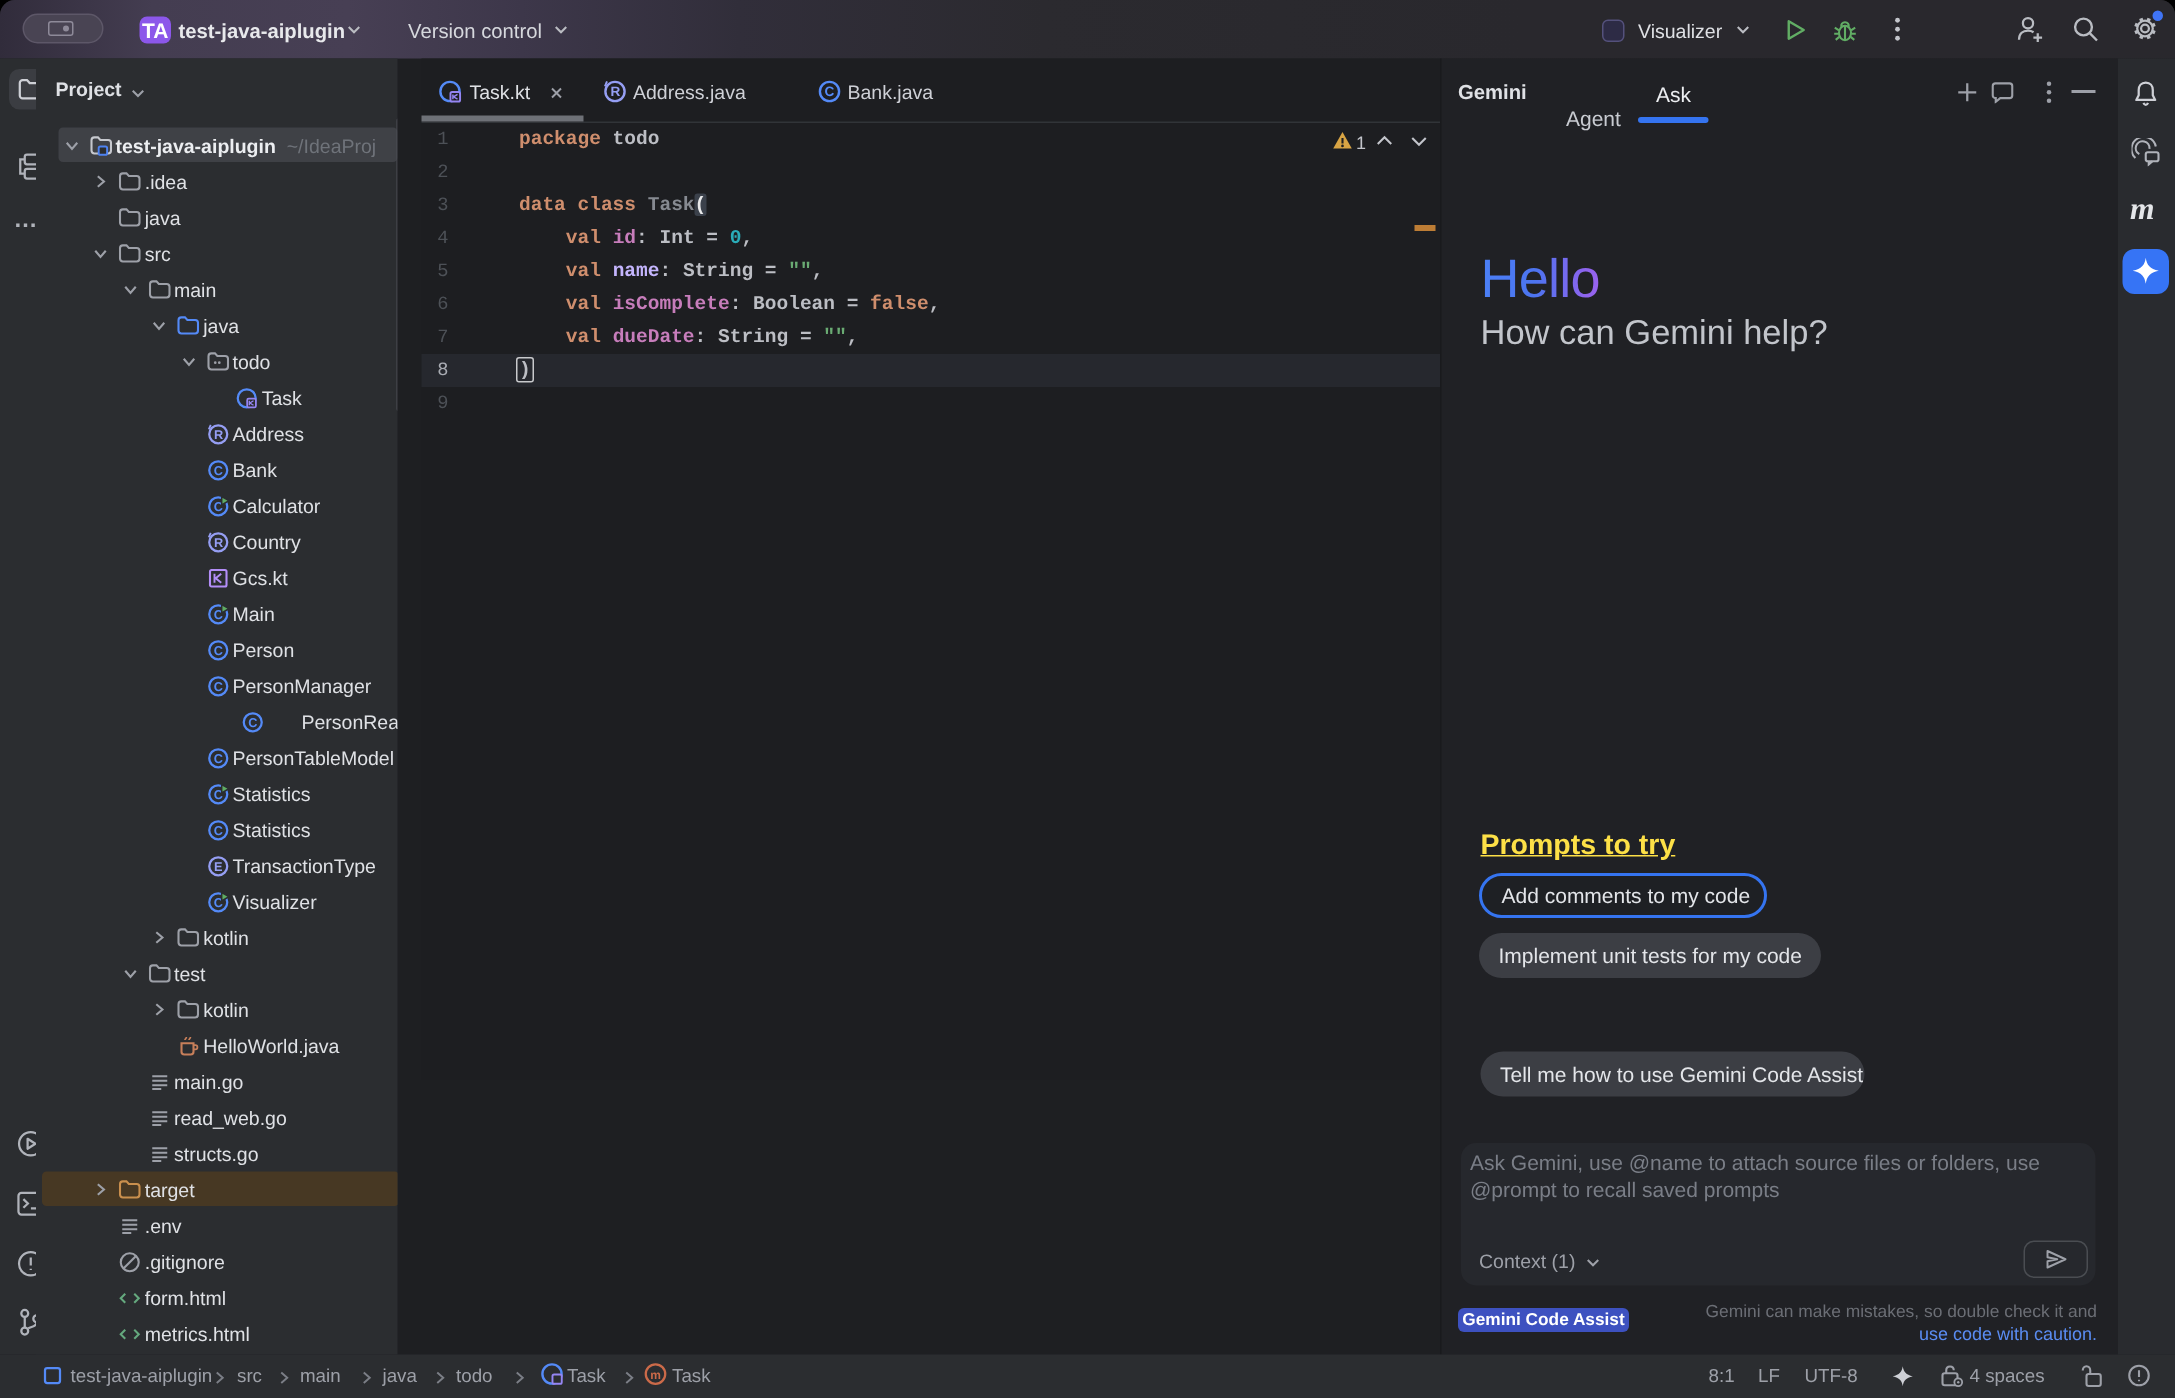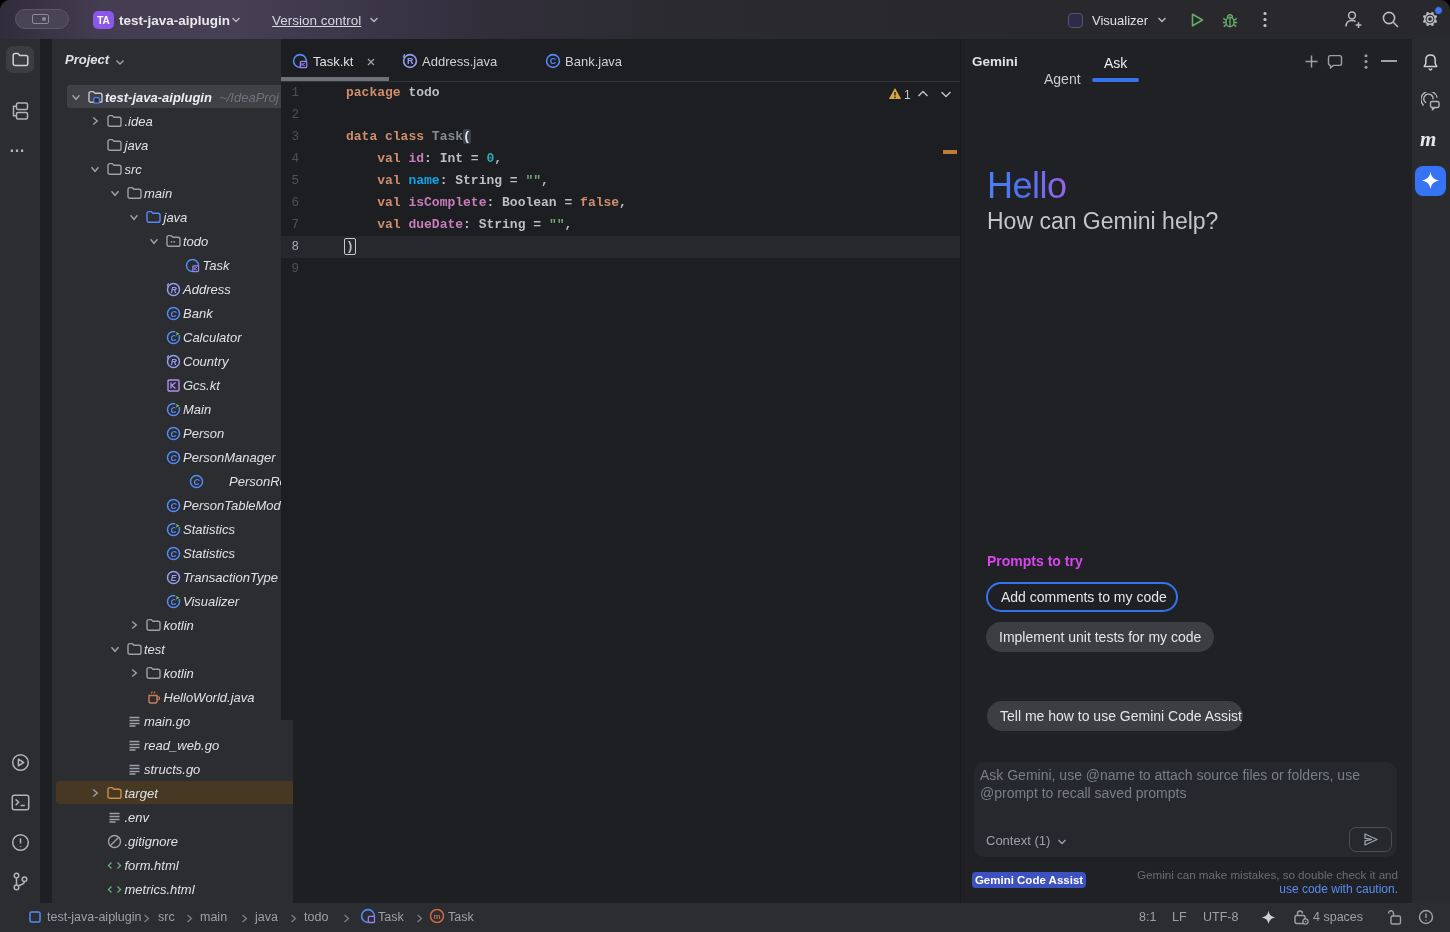--- a/index.html
+++ b/index.html
@@ -5,21 +5,21 @@
   html,body{margin:0;padding:0;background:#000;}
   #root{position:relative;width:1450px;height:932px;overflow:hidden;border-radius:10px 10px 0 0;
         font-family:"Liberation Sans",sans-serif;background:#1e1f22;}
   .abs{position:absolute;}
   
   #titlebar{left:0;top:0;width:1450px;height:39px;
     background:linear-gradient(90deg,#312c3b 0%,#443d51 7%,#473f54 16%,#3d374a 24%,#312e3a 34%,#2b2a2f 48%,#29282d 70%,#29282d 100%);}
   
   #leftstrip{left:0;top:39px;width:40px;height:864px;background:#2b2d30;}
   
-  #project{left:52px;top:39px;width:241px;height:864px;background:#2b2d30;overflow:hidden;font-style:italic;}
+  #project{left:24px;top:39px;width:241px;height:864px;background:#2b2d30;overflow:hidden;}
   .trow{position:absolute;height:24px;display:flex;align-items:center;gap:0;
         font-size:13px;color:#dfe1e5;white-space:nowrap;}
   .chev{width:24px;height:24px;display:flex;align-items:center;justify-content:center;flex:none;}
   .tic{width:17.5px;height:24px;display:flex;align-items:center;justify-content:flex-start;flex:none;}
   .tlabel{padding-left:0px;}
   
   #editor{left:281px;top:39px;width:679px;height:681px;background:#1d1e21;}
   .mono{font-family:"Liberation Mono",monospace;}
   
   #gemini{left:960px;top:39px;width:452px;height:864px;background:#202125;border-left:1px solid #191a1d;box-sizing:border-box;}
@@ -33,26 +33,26 @@
 </style>
 </head>
 <body>
 <div id="root">
 
   <div class="abs" id="titlebar">
     <div class="abs" style="left:15px;top:9px;width:54px;height:20px;border-radius:10px;background:#494453;border:1px solid #5d5768;box-sizing:border-box;">
       <div class="abs" style="left:16px;top:4px;width:17px;height:10px;border:1.5px solid #8e8a99;border-radius:2px;box-sizing:border-box;"></div>
       <div class="abs" style="left:26px;top:7px;width:4px;height:4px;border-radius:50%;background:#8e8a99;"></div>
     </div>
-    <div class="abs" style="left:93px;top:11px;width:21px;height:18px;border-radius:5px;background:#8c57ea;color:#fff;font-size:10px;font-weight:bold;display:flex;align-items:center;justify-content:center;">TA</div>
+    <div class="abs" style="left:93px;top:11px;width:21px;height:18px;border-radius:5px;background:#8c57ea;color:#fff;font-size:14px;font-weight:bold;display:flex;align-items:center;justify-content:center;">TA</div>
     <div class="abs" style="left:119px;top:13px;font-size:13.5px;font-weight:bold;color:#e8e9ec;">test-java-aiplugin</div>
     <svg class="abs" style="left:231px;top:16px" width="10" height="8" viewBox="0 0 10 8">
         <path d="M1.5 2 L5 5.5 L8.5 2" stroke="#b9bbc1" stroke-width="1.4" fill="none"></path>
       </svg>
-    <div class="abs" style="left:272px;top:13px;font-size:13.5px;color:#d6d8dd;text-decoration:underline;">Version control</div>
+    <div class="abs" style="left:272px;top:13px;font-size:13.5px;color:#d6d8dd;">Version control</div>
     <svg class="abs" style="left:369px;top:16px" width="10" height="8" viewBox="0 0 10 8">
         <path d="M1.5 2 L5 5.5 L8.5 2" stroke="#b9bbc1" stroke-width="1.4" fill="none"></path>
       </svg>
 
     <div class="abs" style="left:1068px;top:13px;width:15px;height:15px;border-radius:4px;background:#2d2b45;border:1px solid #54517c;box-sizing:border-box;"></div>
     <div class="abs" style="left:1092px;top:13px;font-size:13px;color:#dfe1e5;">Visualizer</div>
     <svg class="abs" style="left:1157px;top:16px" width="10" height="8" viewBox="0 0 10 8">
         <path d="M1.5 2 L5 5.5 L8.5 2" stroke="#b9bbc1" stroke-width="1.4" fill="none"></path>
       </svg>
     <svg class="abs" style="left:1189px;top:11px" width="17" height="18" viewBox="0 0 17 18">
@@ -590,21 +590,21 @@
           <div class="abs mono" style="left:0;top:175px;width:18px;text-align:right;font-size:12.5px;line-height:22px;color:#4d5157;left:0px;width:18px;">7</div>
           <div class="abs mono" style="left:0;top:197px;width:18px;text-align:right;font-size:12.5px;line-height:22px;color:#a8abb2;left:0px;width:18px;">8</div>
           <div class="abs mono" style="left:0;top:219px;width:18px;text-align:right;font-size:12.5px;line-height:22px;color:#4d5157;left:0px;width:18px;">9</div>
         </div>
       </div>
 
     <div id="code">
         <div class="abs mono" style="left:65px;top:43px;font-size:13px;line-height:22px;font-weight:bold;color:#bcbec4;white-space:pre;"><span style="color:#cf8e6d">package</span> todo</div>
         <div class="abs mono" style="left:65px;top:87px;font-size:13px;line-height:22px;font-weight:bold;color:#bcbec4;white-space:pre;"><span style="color:#cf8e6d">data class</span> <span style="color:#868a91">Task</span><span style="color:#e8e9ea;background:#3b414b;border-radius:2px;">(</span></div>
         <div class="abs mono" style="left:65px;top:109px;font-size:13px;line-height:22px;font-weight:bold;color:#bcbec4;white-space:pre;">    <span style="color:#cf8e6d">val</span> <span style="color:#c77dbb">id</span>: Int = <span style="color:#2aacb8">0</span>,</div>
-        <div class="abs mono" style="left:65px;top:131px;font-size:13px;line-height:22px;font-weight:bold;color:#bcbec4;white-space:pre;">    <span style="color:#cf8e6d">val</span> <span style="color:#0ea5e9">name</span>: String = <span style="color:#6aab73">""</span>,</div>
+        <div class="abs mono" style="left:65px;top:131px;font-size:13px;line-height:22px;font-weight:bold;color:#bcbec4;white-space:pre;">    <span style="color:#cf8e6d">val</span> <span style="color:#c4b5fd">name</span>: String = <span style="color:#6aab73">""</span>,</div>
         <div class="abs mono" style="left:65px;top:153px;font-size:13px;line-height:22px;font-weight:bold;color:#bcbec4;white-space:pre;">    <span style="color:#cf8e6d">val</span> <span style="color:#c77dbb">isComplete</span>: Boolean = <span style="color:#cf8e6d">false</span>,</div>
         <div class="abs mono" style="left:65px;top:175px;font-size:13px;line-height:22px;font-weight:bold;color:#bcbec4;white-space:pre;">    <span style="color:#cf8e6d">val</span> <span style="color:#c77dbb">dueDate</span>: String = <span style="color:#6aab73">""</span>,</div>
         <div class="abs mono" style="left:65px;top:197px;font-size:13px;line-height:22px;font-weight:bold;color:#bcbec4;white-space:pre;"><span style="border:1.5px solid #c8c9cc;border-radius:2px;padding:0 1px;margin-left:-2px;">)</span></div>
       </div>
 
     <svg class="abs" style="left:607px;top:48px" width="14" height="13" viewBox="0 0 14 13">
         <path d="M7 1 L13.2 12 L0.8 12 Z" fill="#d8a444" stroke="none"></path>
         <path d="M7 5 L7 8.6" stroke="#1e1f22" stroke-width="1.4"></path>
         <circle cx="7" cy="10.3" r="0.9" fill="#1e1f22"></circle>
       </svg>
@@ -636,21 +636,21 @@
           <circle cx="7" cy="2.8" r="1.5"></circle>
           <circle cx="7" cy="8.5" r="1.5"></circle>
           <circle cx="7" cy="14.2" r="1.5"></circle>
         </g>
       </svg>
     <div class="abs" style="left:420px;top:21px;width:16px;height:2px;background:#9da0a8;"></div>
 
     <div class="abs" style="left:26px;top:128px;font-size:36px;letter-spacing:-0.5px;line-height:38px;background:linear-gradient(90deg,#4b80f6 0%,#4c74f0 45%,#8e64ee 88%,#9a63ef 100%);-webkit-background-clip:text;background-clip:text;color:transparent;">Hello</div>
     <div class="abs" style="left:26px;top:170px;font-size:23px;line-height:24px;color:#c2c5cb;">How can Gemini help?</div>
 
-    <div class="abs" style="left:26px;top:514px;font-size:14px;font-weight:bold;color:#d946ef;">Prompts to try</div>
+    <div class="abs" style="left:26px;top:514px;font-size:19px;font-weight:bold;color:#fde047;text-decoration:underline;">Prompts to try</div>
     <div class="chip" style="left:25px;top:543px;width:192px;background:#1e2024;border:2px solid #3574f0;">Add comments to my code</div>
     <div class="chip" style="left:25px;top:583px;width:228px;">Implement unit tests for my code</div>
     <div class="chip" style="left:26px;top:662px;width:256px;">Tell me how to use Gemini Code Assist</div>
 
     <div class="abs" style="left:13px;top:723px;width:423px;height:95px;border-radius:10px;background:#26282d;">
       <div class="abs" style="left:6px;top:5px;width:390px;font-size:14px;line-height:17.5px;color:#7a7e87;">Ask Gemini, use @name to attach source files or folders, use @prompt to recall saved prompts</div>
       <div class="abs" style="left:12px;top:71px;font-size:13px;color:#9da0a8;">Context (1)</div>
       <svg class="abs" style="left:83px;top:76px" width="10" height="8" viewBox="0 0 10 8">
           <path d="M1.5 2 L5 5.5 L8.5 2" stroke="#9da0a8" stroke-width="1.4" fill="none"></path>
         </svg>

